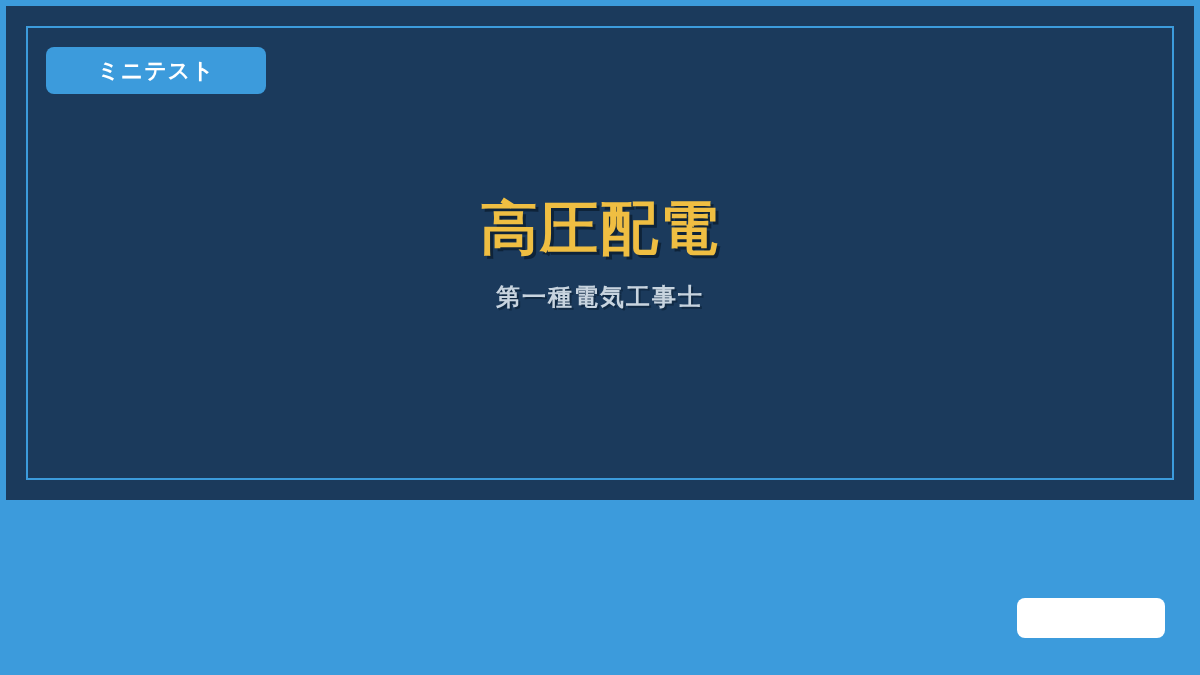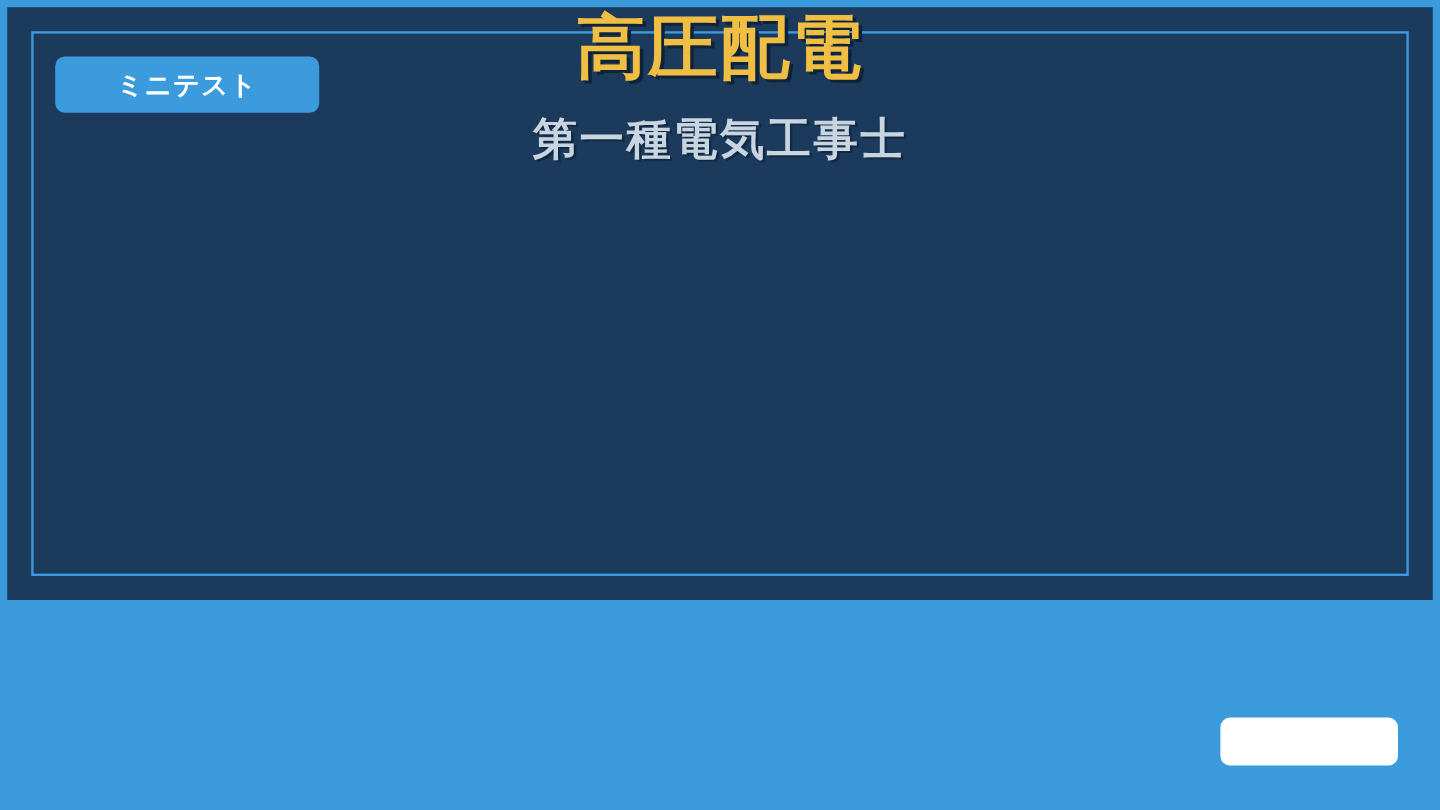--- a/index.html
+++ b/index.html
@@ -69,40 +69,41 @@
   
   .center-block {
     position: absolute;
     left: 0;
     right: 0;
     top: 0;
     bottom: 0;
     display: flex;
     flex-direction: column;
     align-items: center;
+    justify-content: center;
     pointer-events: none;
   }
 
   .title {
     text-align: center;
     color: #EFBE42;
     font-size: 58px;
     font-weight: bold;
     line-height: 1.18;
     letter-spacing: 2px;
     text-shadow: 3px 3px 0 #0E2339;
   }
 
   .title-line { display: block; }
 
   .subtitle {
     margin-top: 20px;
     text-align: center;
     color: #C8D4DF;
-    font-size: 37px;
+    font-size: 24px;
     font-weight: bold;
     letter-spacing: 2px;
     line-height: 1.2;
     text-shadow: 2px 2px 0 rgba(10,30,50,0.55);
   }
 
   
   .note-box {
     position: absolute;
     left: 1011px;

